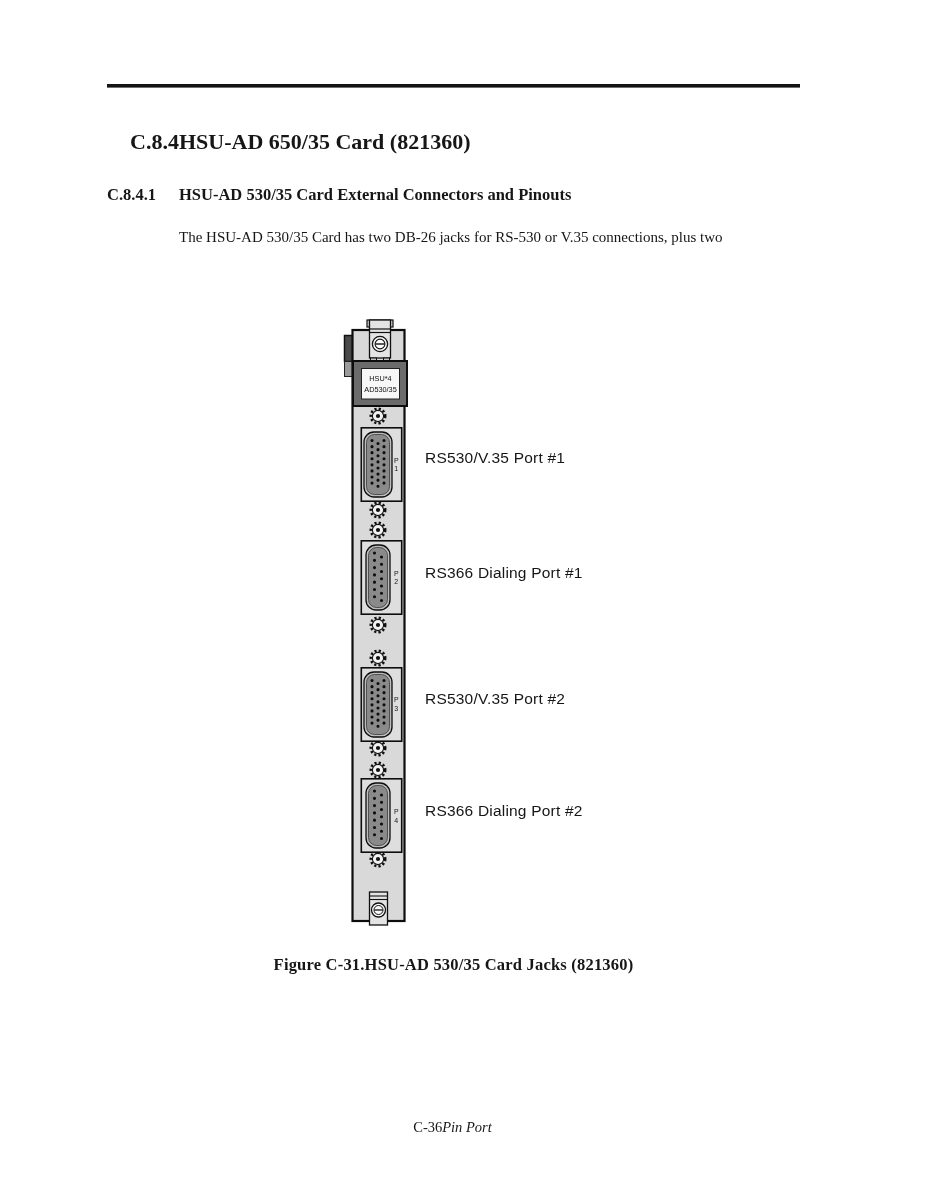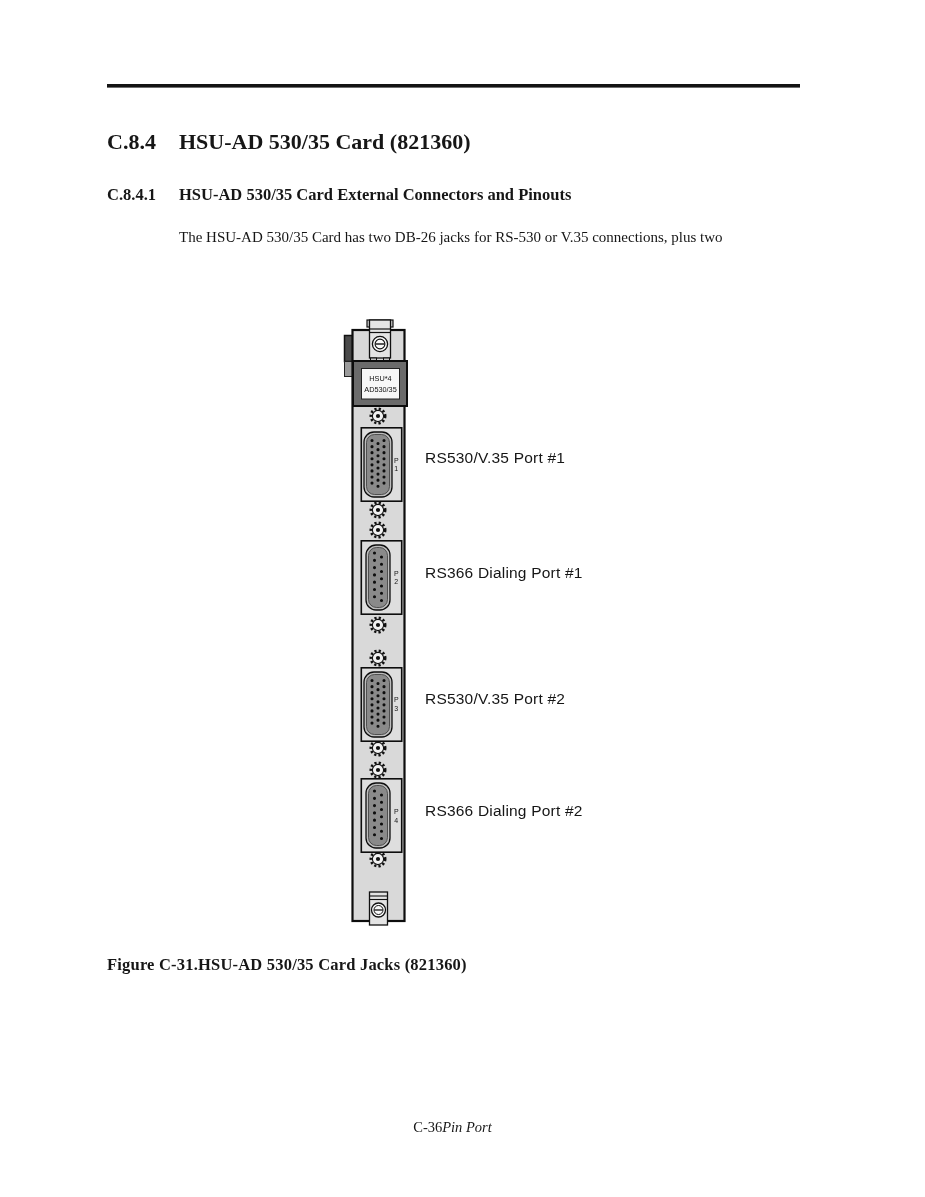--- a/index.html
+++ b/index.html
@@ -7,45 +7,45 @@
     position:relative;width:925px;height:1197px;background:#ffffff;
     margin:0 auto;overflow:hidden;
     font-family:"Liberation Serif", serif;color:#161616;
   }
   .top-rule{
     position:absolute;left:107px;top:84px;width:693px;height:0;
     border-top:3px solid #141414;border-bottom:1px solid #6f6f6f;
   }
   .h1-row{position:absolute;left:107px;top:130px;white-space:nowrap;
     font-size:22px;font-weight:bold;line-height:1.05;}
-  .h1-num{display:inline-block;width:72px;}
+  .h1-num{display:inline-block;width:72px;text-align:right;}
   .h2-row{position:absolute;left:107px;top:186px;white-space:nowrap;
     font-size:16.5px;font-weight:bold;line-height:1.05;}
   .h2-num{display:inline-block;width:72px;}
   .para{position:absolute;left:179px;top:228px;font-size:15px;line-height:19.8px;}
   .para-line{white-space:nowrap;}
   .figure-svg{position:absolute;left:330px;top:315px;width:330px;height:630px;}
   .fig-label{font-family:"Liberation Sans", sans-serif;font-size:15.5px;fill:#161616;letter-spacing:0.2px;}
   .fig-ptext{font-family:"Liberation Sans", sans-serif;font-size:7px;fill:#161616;text-anchor:middle;}
   .fig-cardid{font-family:"Liberation Sans", sans-serif;font-size:7.3px;fill:#111;text-anchor:middle;}
-  .caption{position:absolute;left:107px;top:955px;width:693px;text-align:left;
+  .caption{position:absolute;left:107px;top:955px;width:693px;text-align:center;
     font-size:16.5px;font-weight:bold;letter-spacing:0.2px;white-space:nowrap;}
   .footer{position:absolute;left:107px;top:1119px;width:691px;
     display:flex;justify-content:center;font-size:14.5px;}
   .footer-right{font-style:italic;}
 </style>
 </head>
 <body>
 
 <div class="page">
 
   <div class="top-rule"></div>
 
   <div class="h1-row">
-    <span class="h1-num">C.8.4</span><span>HSU-AD 530/35 Card (821360)</span>
+    <span class="h1-num">C.8.4</span><span>HSU-AD 650/35 Card (821360)</span>
   </div>
 
   <div class="h2-row">
     <span class="h2-num">C.8.4.1</span><span>HSU-AD 530/35 Card External Connectors and Pinouts</span>
   </div>
 
   <div class="para">
     <div class="para-line">The HSU-AD 530/35 Card has two DB-26 jacks for RS-530 or V.35 connections, plus two</div>
   </div>
 

